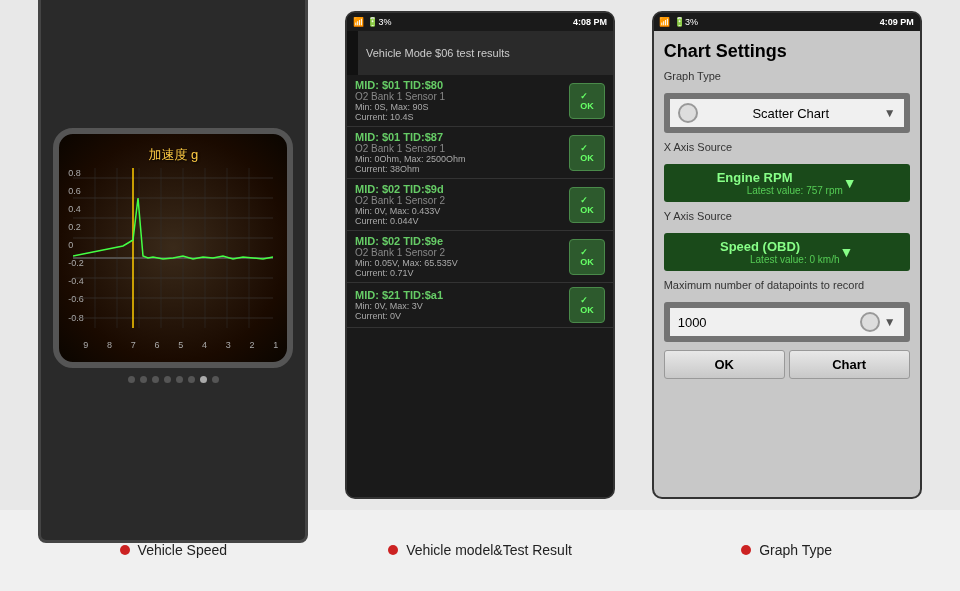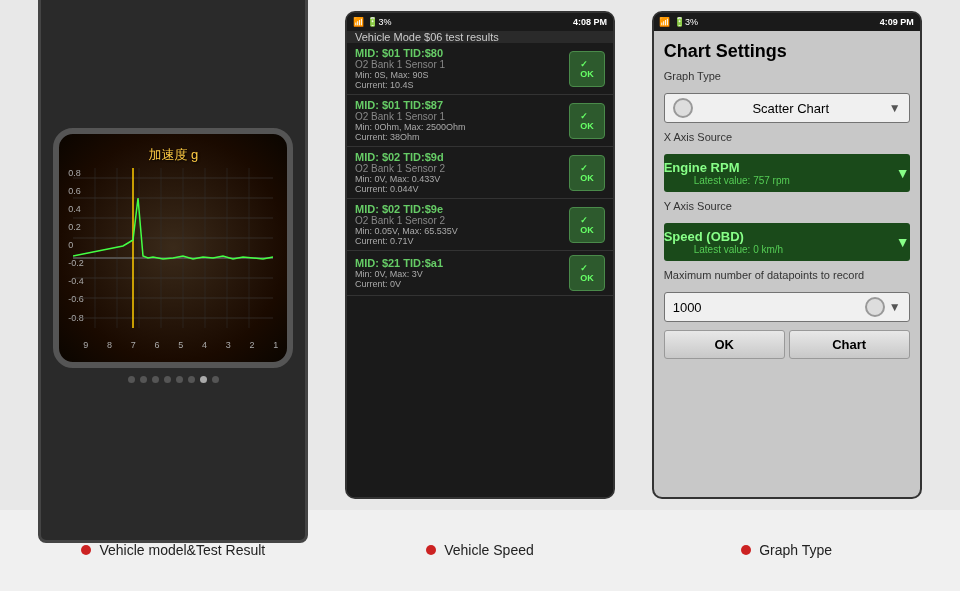--- a/index.html
+++ b/index.html
@@ -159,21 +159,22 @@
 
     .status-bar-right {
       font-size: 9px;
       font-weight: bold;
     }
 
     .screen-header {
       background: #2a2a2a;
       color: #ccc;
       font-size: 11px;
-      padding: 0 8px;
+      padding: 16px 8px;
+      margin-left: 11px;
     }
 
     .test-list {
       flex: 1;
       background: #1a1a1a;
       overflow-y: hidden;
     }
 
     .test-item {
       border-bottom: 1px solid #333;
@@ -246,21 +247,21 @@
     .settings-label {
       font-size: 11px;
       color: #333;
       margin-bottom: 3px;
     }
 
     .dropdown-row {
       display: flex;
       align-items: center;
       background: #f0f0f0;
-      border: 1px solid #737373;
+      border: 6px solid #737373;
       border-radius: 3px;
       padding: 4px 8px;
       justify-content: space-between;
     }
 
     .dropdown-text {
       font-size: 13px;
       color: #000;
     }
 
@@ -273,23 +274,23 @@
       width: 20px;
       height: 20px;
       border: 2px solid #999;
       border-radius: 50%;
       background: #ddd;
     }
 
     .axis-source-box {
       background: #1a4a1a;
       border-radius: 3px;
-      padding: 6px 0;
-      display: flex;
-      justify-content: space-between;
+      padding: 6px 8px;
+      display: flex;
+      justify-content: center;
       align-items: center;
     }
 
     .axis-source-title {
       color: #88ff88;
       font-size: 13px;
       font-weight: bold;
     }
 
     .axis-source-sub {
@@ -547,23 +548,23 @@
 
       </div>
     </div>
   </div>
 
 </div>
 
 <div class="labels-row">
   <div class="label-item">
     <div class="red-dot"></div>
-    <span class="label-text">Vehicle model&amp;Test Result</span>
+    <span class="label-text">Vehicle Speed</span>
   </div>
   <div class="label-item">
     <div class="red-dot"></div>
-    <span class="label-text">Vehicle Speed</span>
+    <span class="label-text">Vehicle model&amp;Test Result</span>
   </div>
   <div class="label-item">
     <div class="red-dot"></div>
     <span class="label-text">Graph Type</span>
   </div>
 </div>
 
 </body></html>

